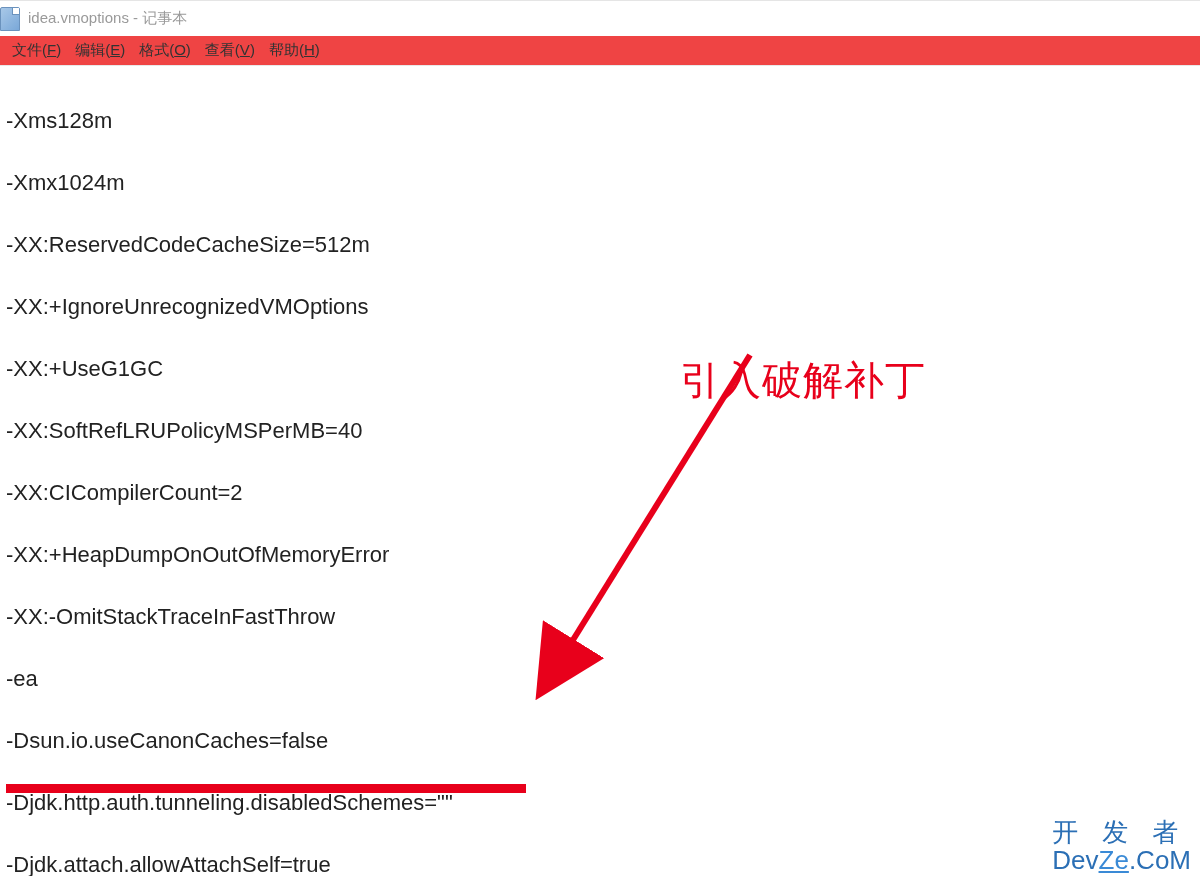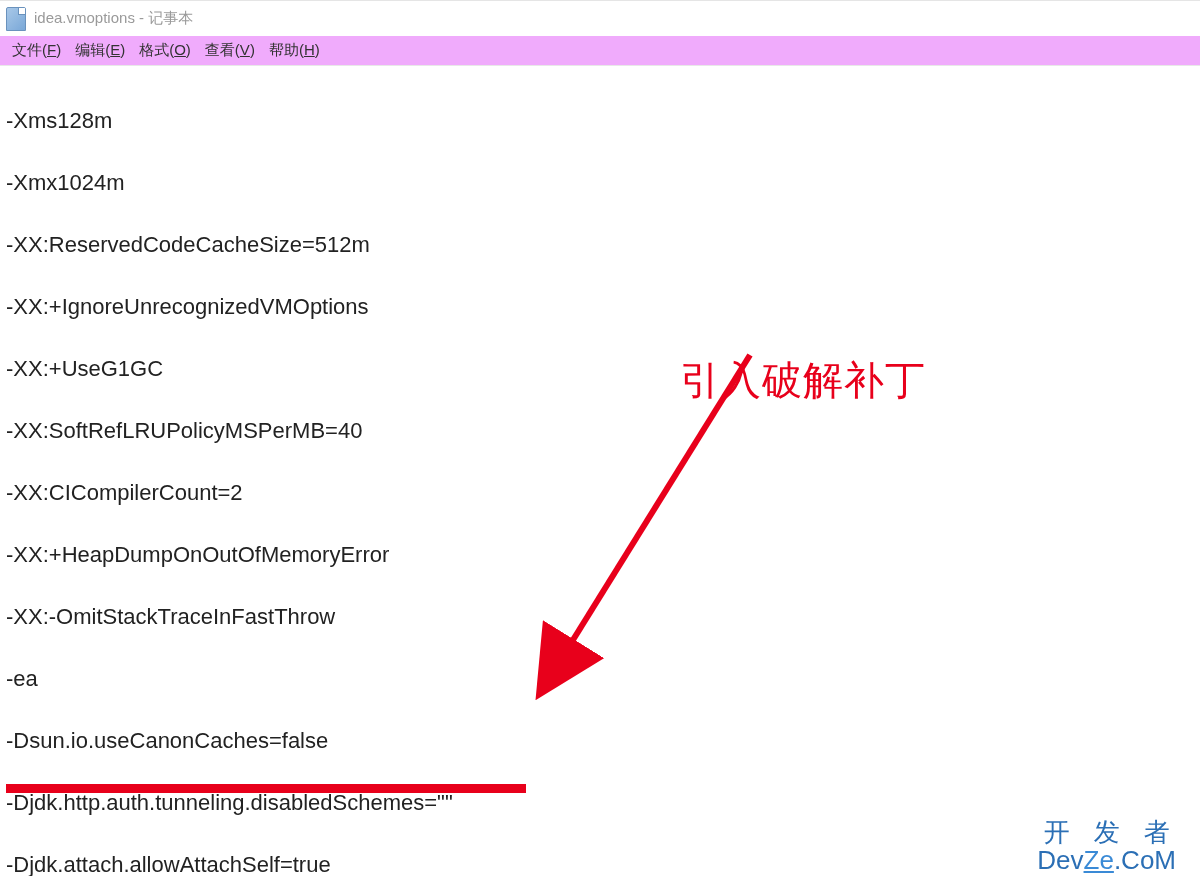--- a/index.html
+++ b/index.html
@@ -9,21 +9,21 @@
       width: 1200px;
       height: 876px;
       overflow: hidden;
       position: relative;
     }
     .title-bar {
       height: 36px;
       background: #ffffff;
       display: flex;
       align-items: center;
-      padding: 0 6px;
+      padding: 0 0;
       border-top: 1px solid #e5e5e5;
     }
     .title-icon {
       width: 20px;
       height: 24px;
       background: linear-gradient(135deg, #a8c8e8 0%, #7aa8d8 100%);
       border: 1px solid #6a92bd;
       border-radius: 2px 2px 0 0;
       margin-right: 8px;
       position: relative;
@@ -37,21 +37,21 @@
       border-left: 1px solid #6a92bd;
       border-bottom: 1px solid #6a92bd;
     }
     .title-text {
       color: #9a9a9a;
       font-size: 15px;
       font-weight: 400;
     }
     .menu-bar {
       height: 30px;
-      background: #f0abfc;
+      background: #ef4444;
       display: flex;
       align-items: center;
       padding: 0 6px;
       gap: 2px;
       border-bottom: 1px solid #e8e8e8;
     }
     .menu-item {
       color: #333;
       font-size: 15px;
       padding: 2px 6px;
@@ -89,23 +89,23 @@
     .arrow-svg {
       position: absolute;
       left: 500px;
       top: 330px;
       width: 300px;
       height: 380px;
       pointer-events: none;
     }
     .watermark {
       position: absolute;
-      right: 24px;
+      right: 9px;
       bottom: 2px;
-      text-align: center;
+      text-align: left;
       line-height: 1.05;
       margin-left: 48px;
     }
     .wm-top {
       color: #2b6fb5;
       font-size: 26px;
       letter-spacing: 24px;
       font-family: "Microsoft YaHei", SimSun, sans-serif;
       margin-right: -24px;
     }

